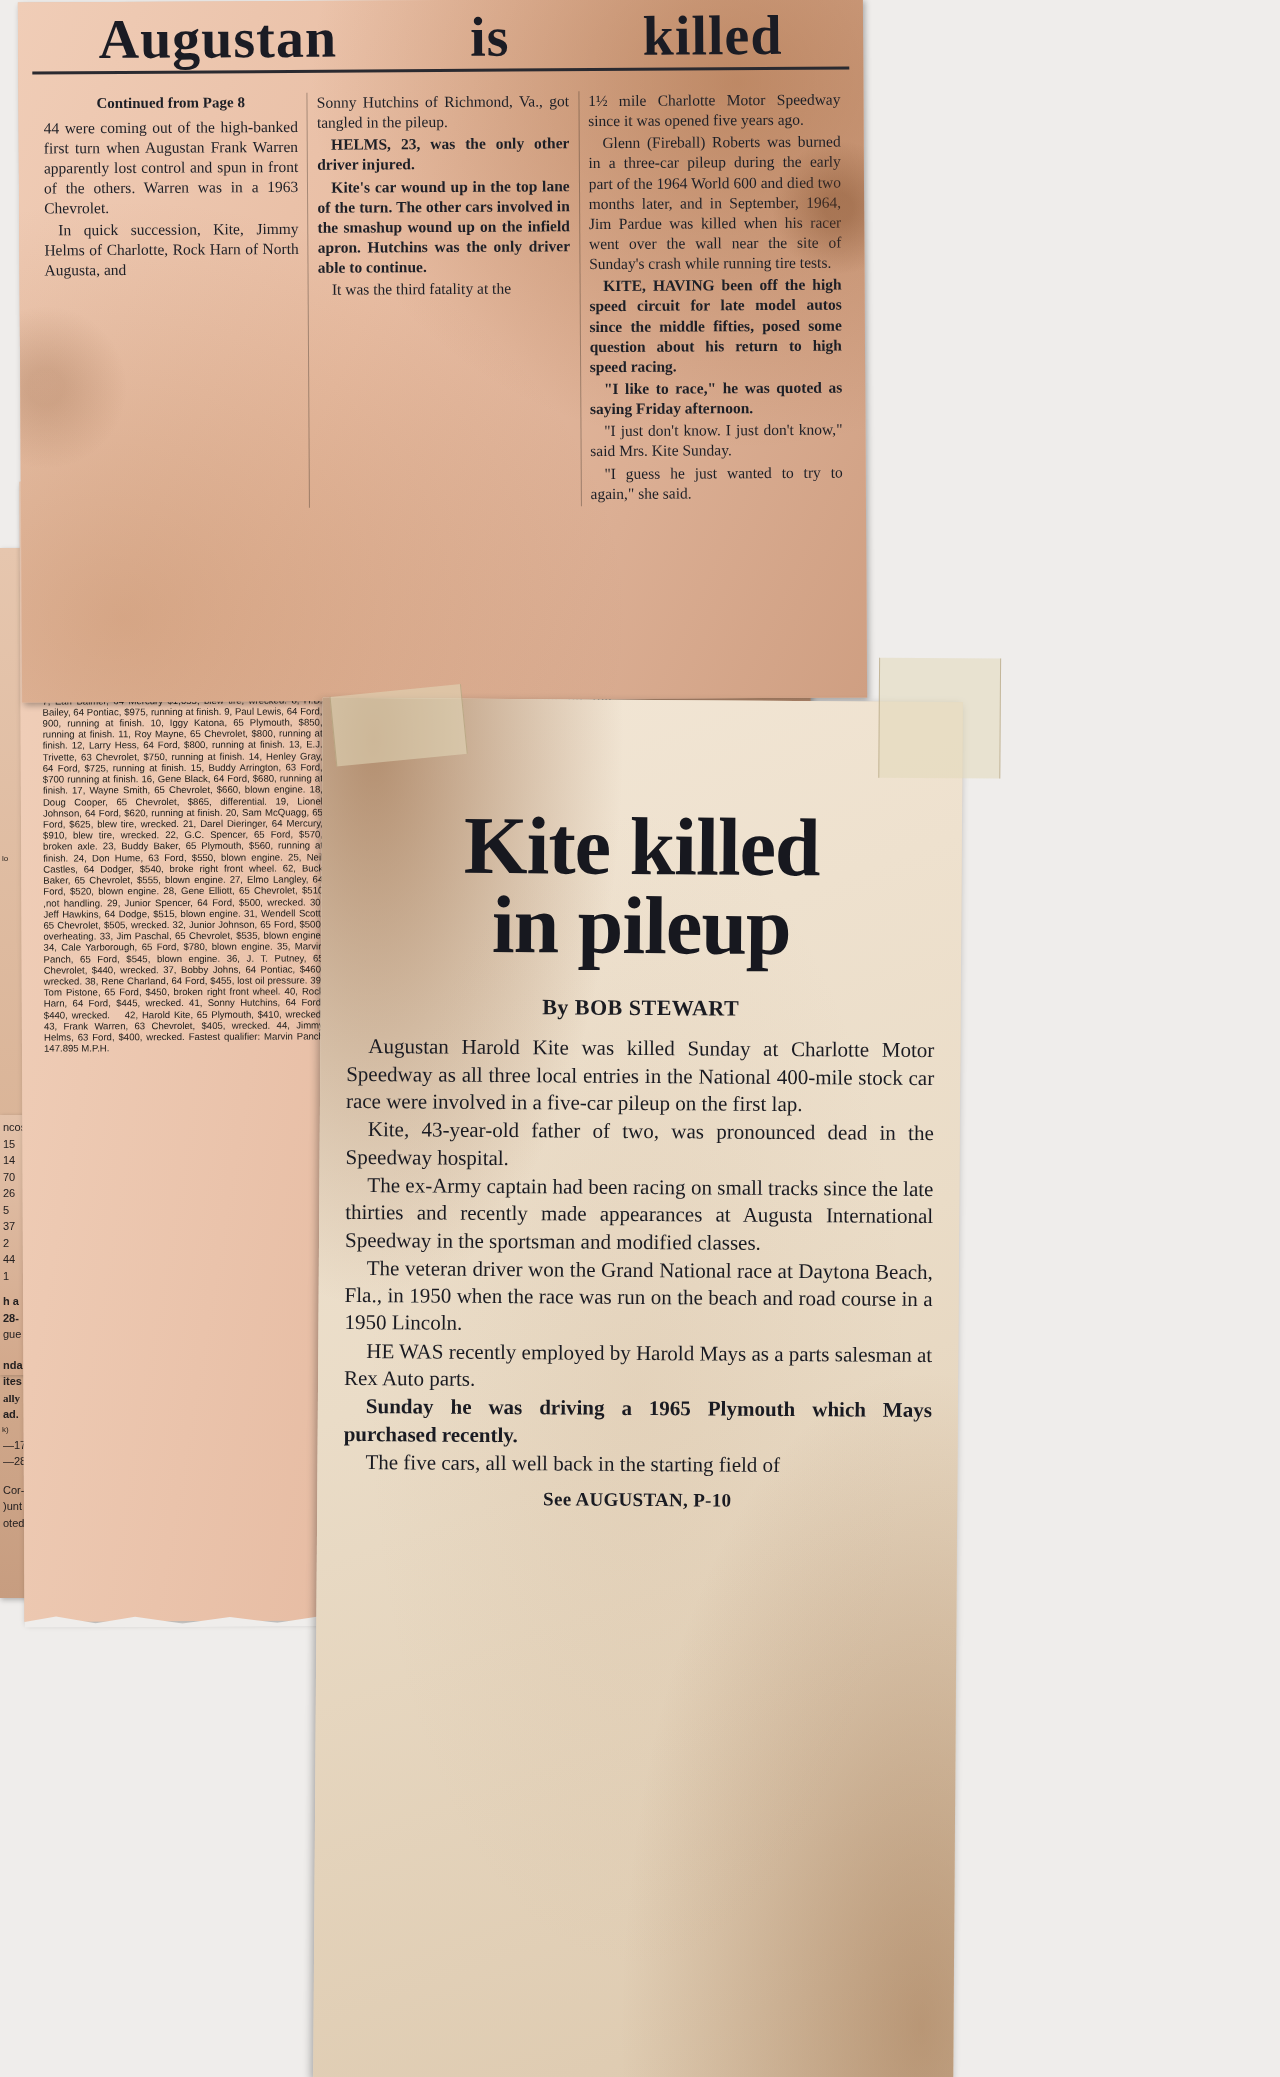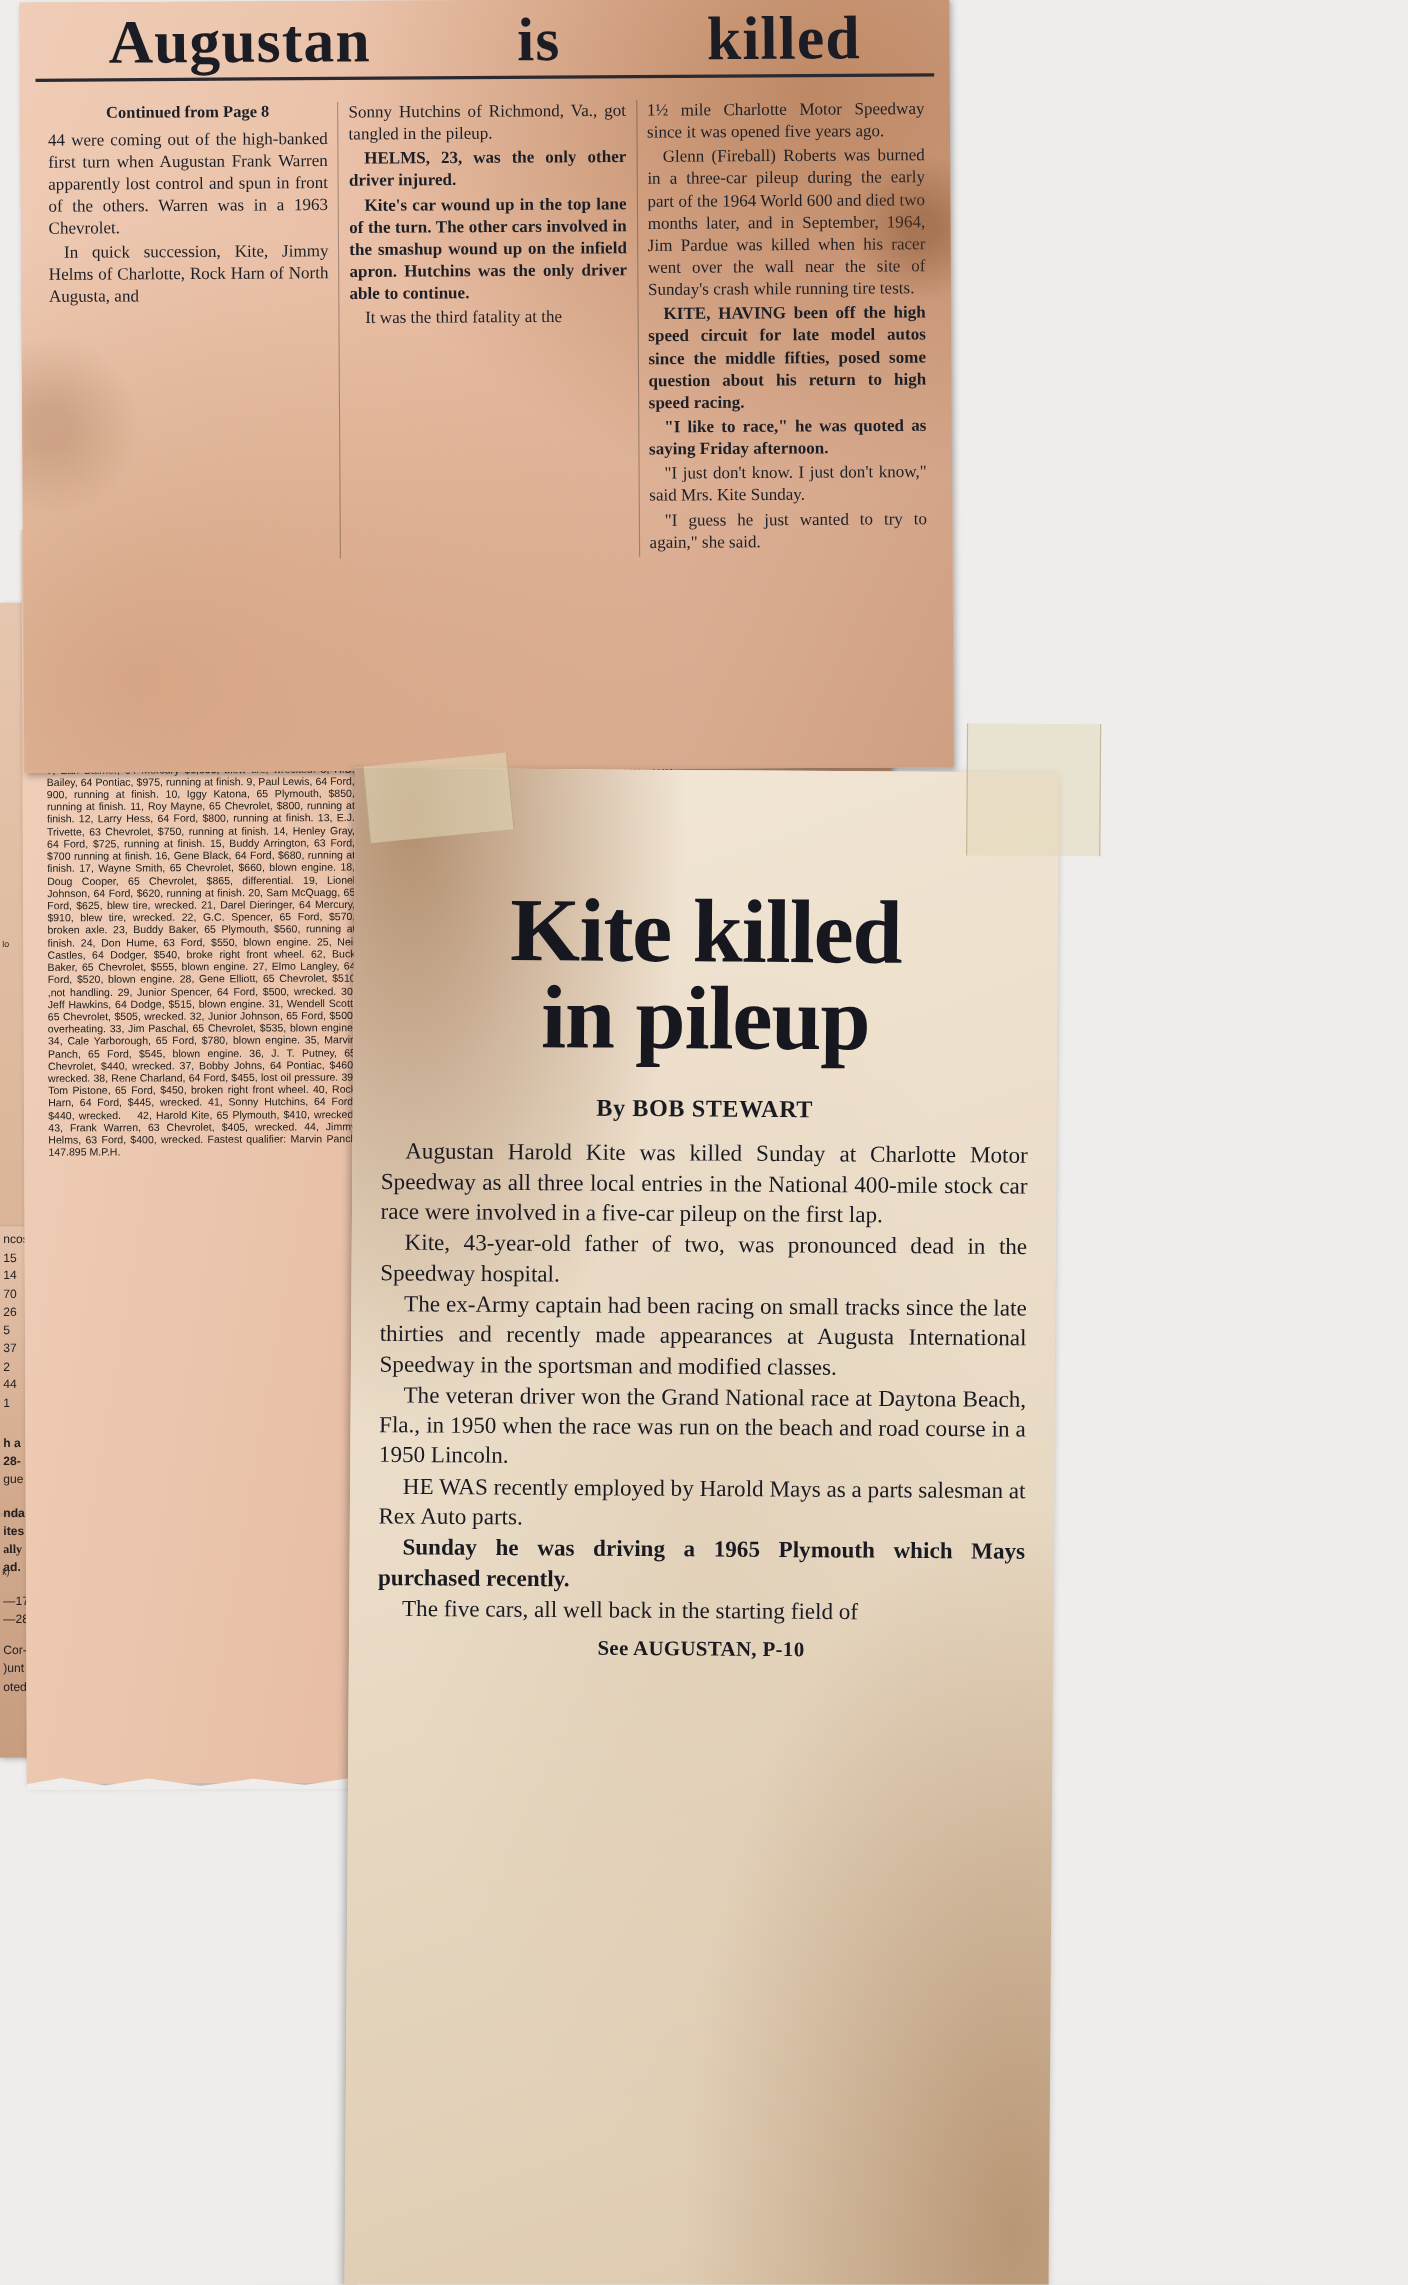--- a/index.html
+++ b/index.html
@@ -252,21 +252,21 @@
     <div>ncos</div>
     <div>15</div>
     <div>14</div>
     <div>70</div>
     <div>26</div>
     <div>5</div>
     <div>37</div>
     <div>2</div>
     <div>44</div>
     <div>1</div>
-    <div style="margin-top:20px;font-weight:bold;">h a</div>
+    <div style="margin-top:9px;font-weight:bold;">h a</div>
     <div style="font-weight:bold;">28-</div>
     <div style="font-weight:normal;">gue</div>
     <div style="margin-top:14px;font-weight:bold;">nda</div>
     <div style="font-weight:bold;">ites</div>
     <div style="font-weight:bold;font-family:Liberation Serif, serif;">ally</div>
     <div style="font-weight:bold;">ad.</div>
     <div style="margin-top:14px;">—17</div>
     <div>—28</div>
     <div style="margin-top:12px;">Cor-</div>
     <div>)unt</div>

